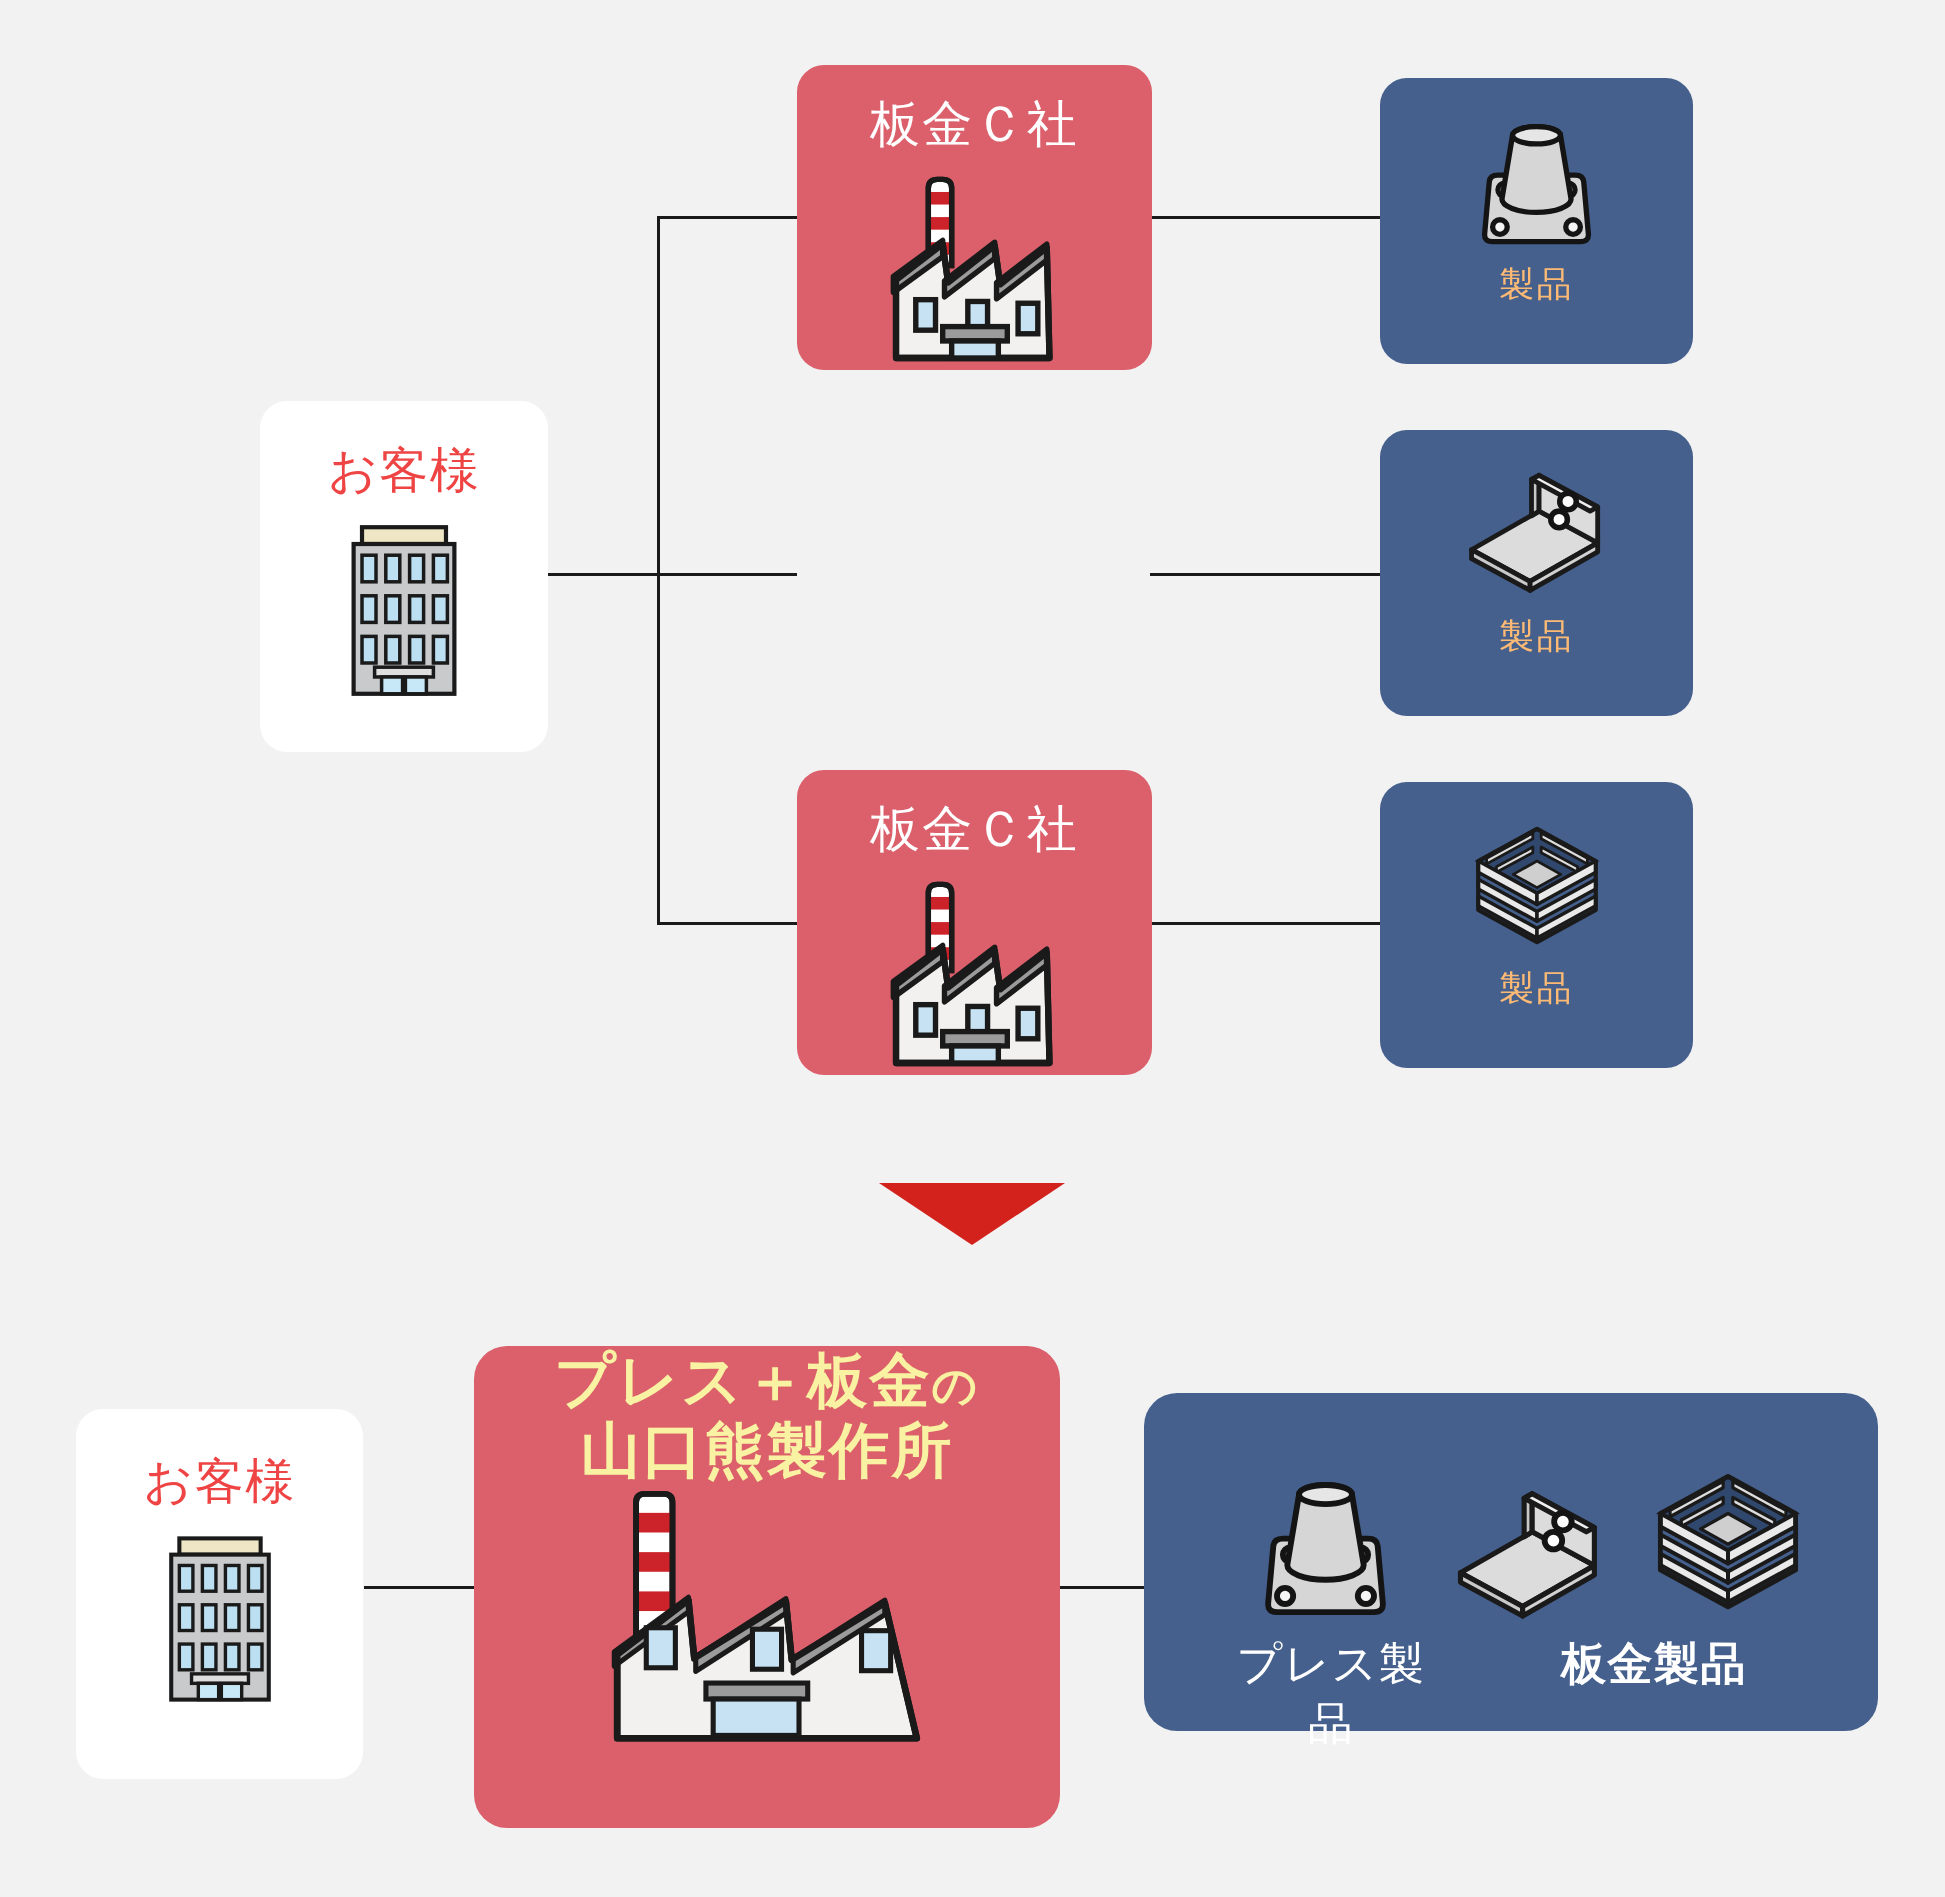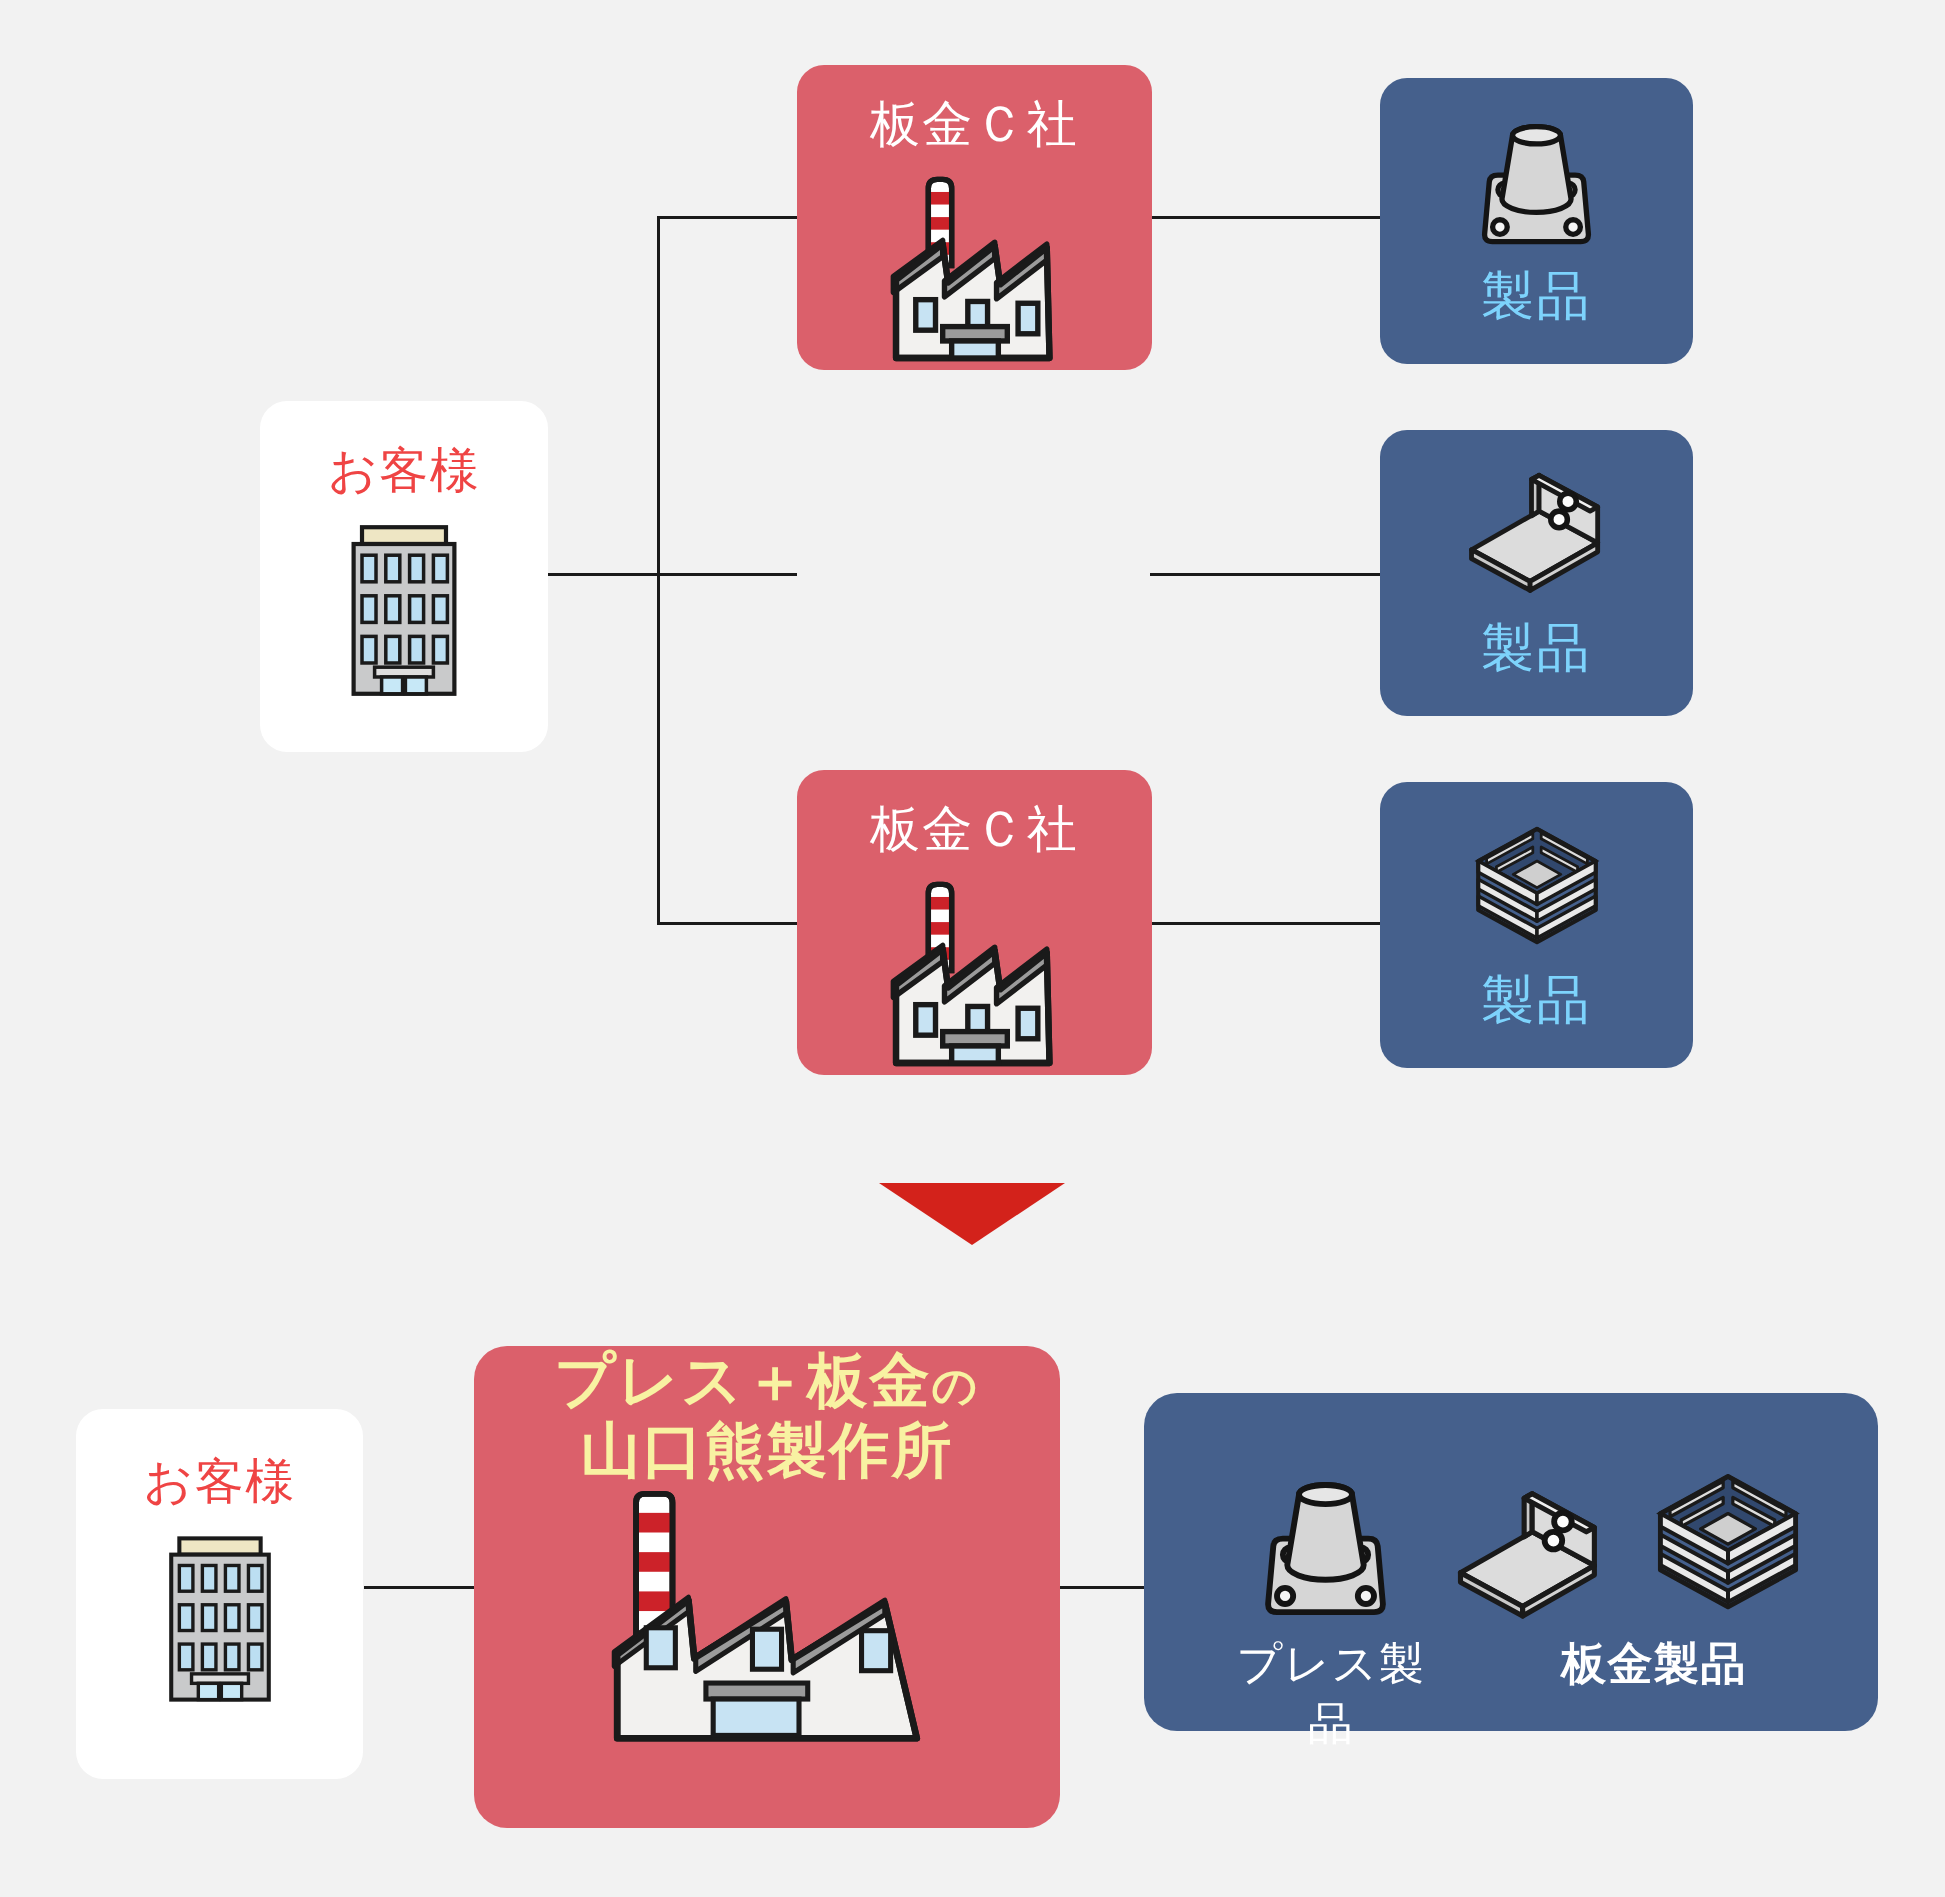--- a/index.html
+++ b/index.html
@@ -23,21 +23,21 @@
   .cust-building{margin-top:18.7px;}
 
   .red-row{left:797px;width:355px;height:305px;padding-top:26px;}
   .r0{top:65px;} .r1{top:419px;} .r2{top:770px;font-family:Liberation Serif, serif;}
   .company-label{font-size:50px;color:#fff;letter-spacing:2.2px;}
   .factory-sm{margin-top:16px;}
 
   .blue-row{left:1380px;width:313px;height:286px;padding-top:29px;}
   .b0{top:78px;} .b1{top:430px;} .b2{top:782px;}
   .product-icon-wrap{height:147px;display:flex;align-items:center;justify-content:center;}
-  .product-label{margin-top:7.2px;font-size:53px;color:#7dd3fc;letter-spacing:2.2px;}
+  .product-label{margin-top:7.2px;font-size:35px;color:#fdba74;letter-spacing:2.2px;}
 
   
   .hline,.vline{position:absolute;background:var(--line-black,#1A1A1A);}
   .hline{height:2.9px;} .vline{width:2.9px;}
   .l-cust{left:548px;top:573px;width:249px;}
   .l-trunk{left:657px;top:216px;height:709px;}
   .l-b1{left:657px;top:216px;width:141px;}
   .l-b3{left:657px;top:922px;width:141px;}
   .l-r1{left:1150px;top:216px;width:231px;}
   .l-r2{left:1150px;top:573px;width:231px;}

